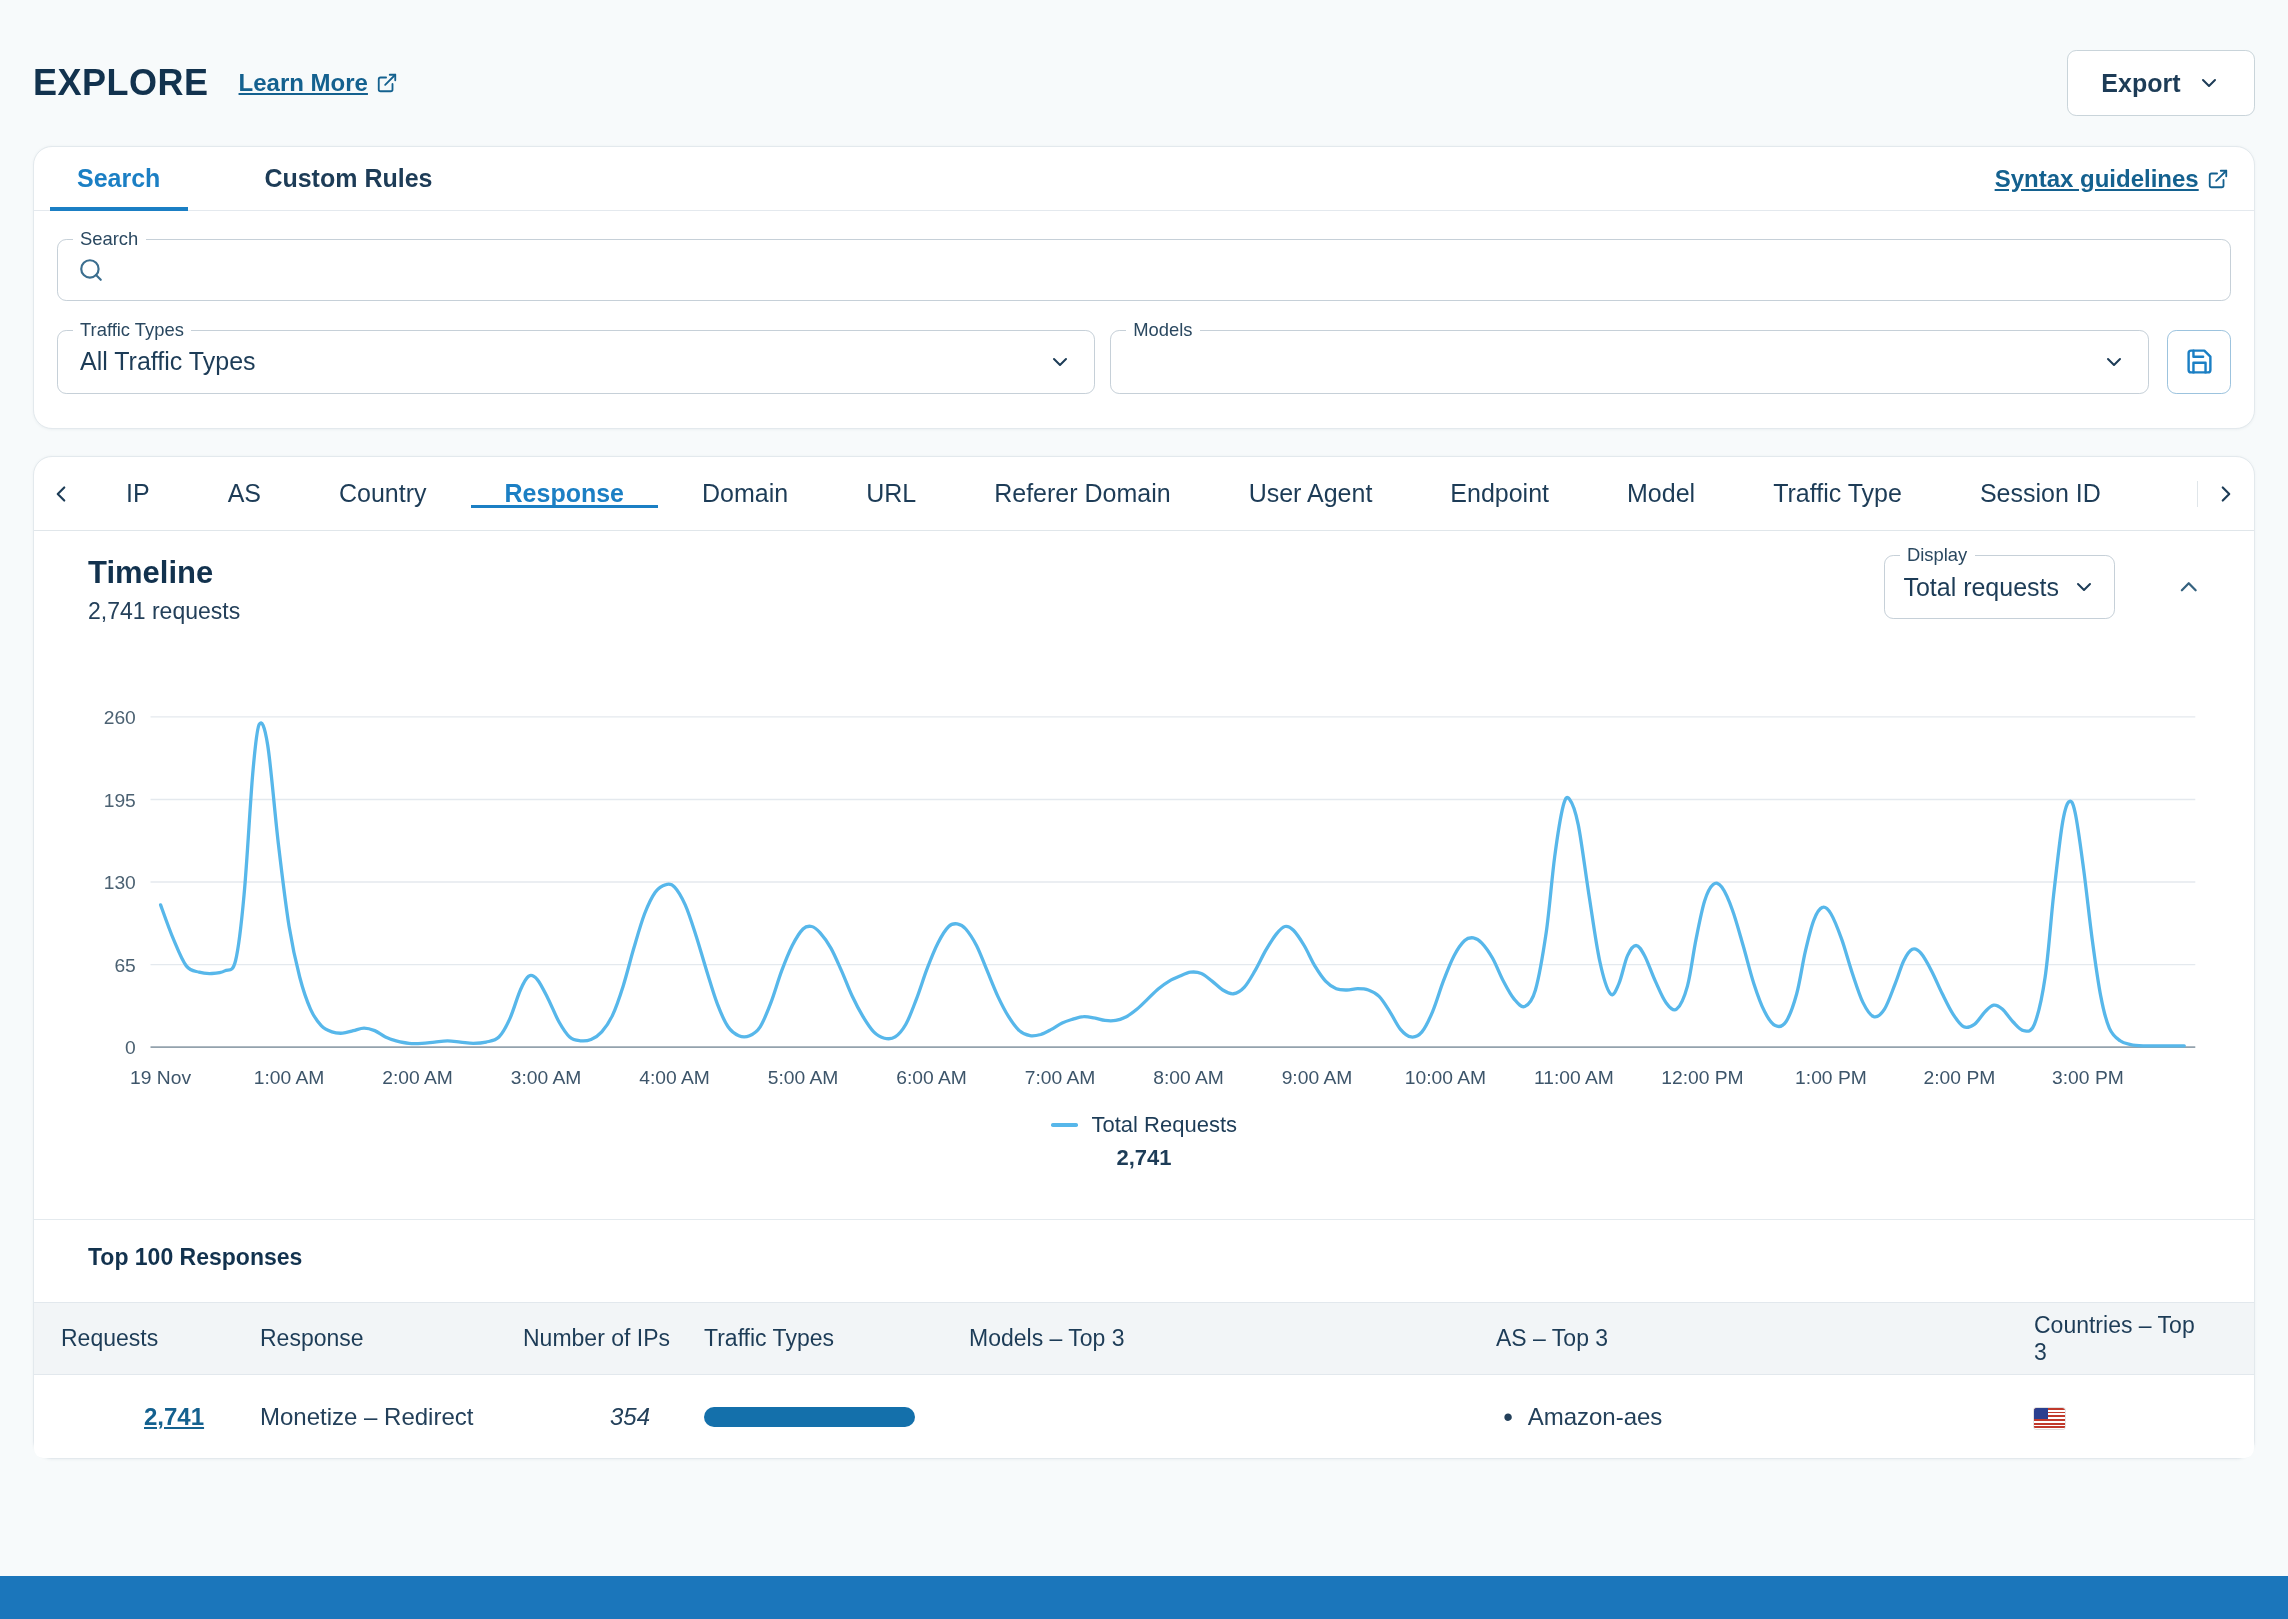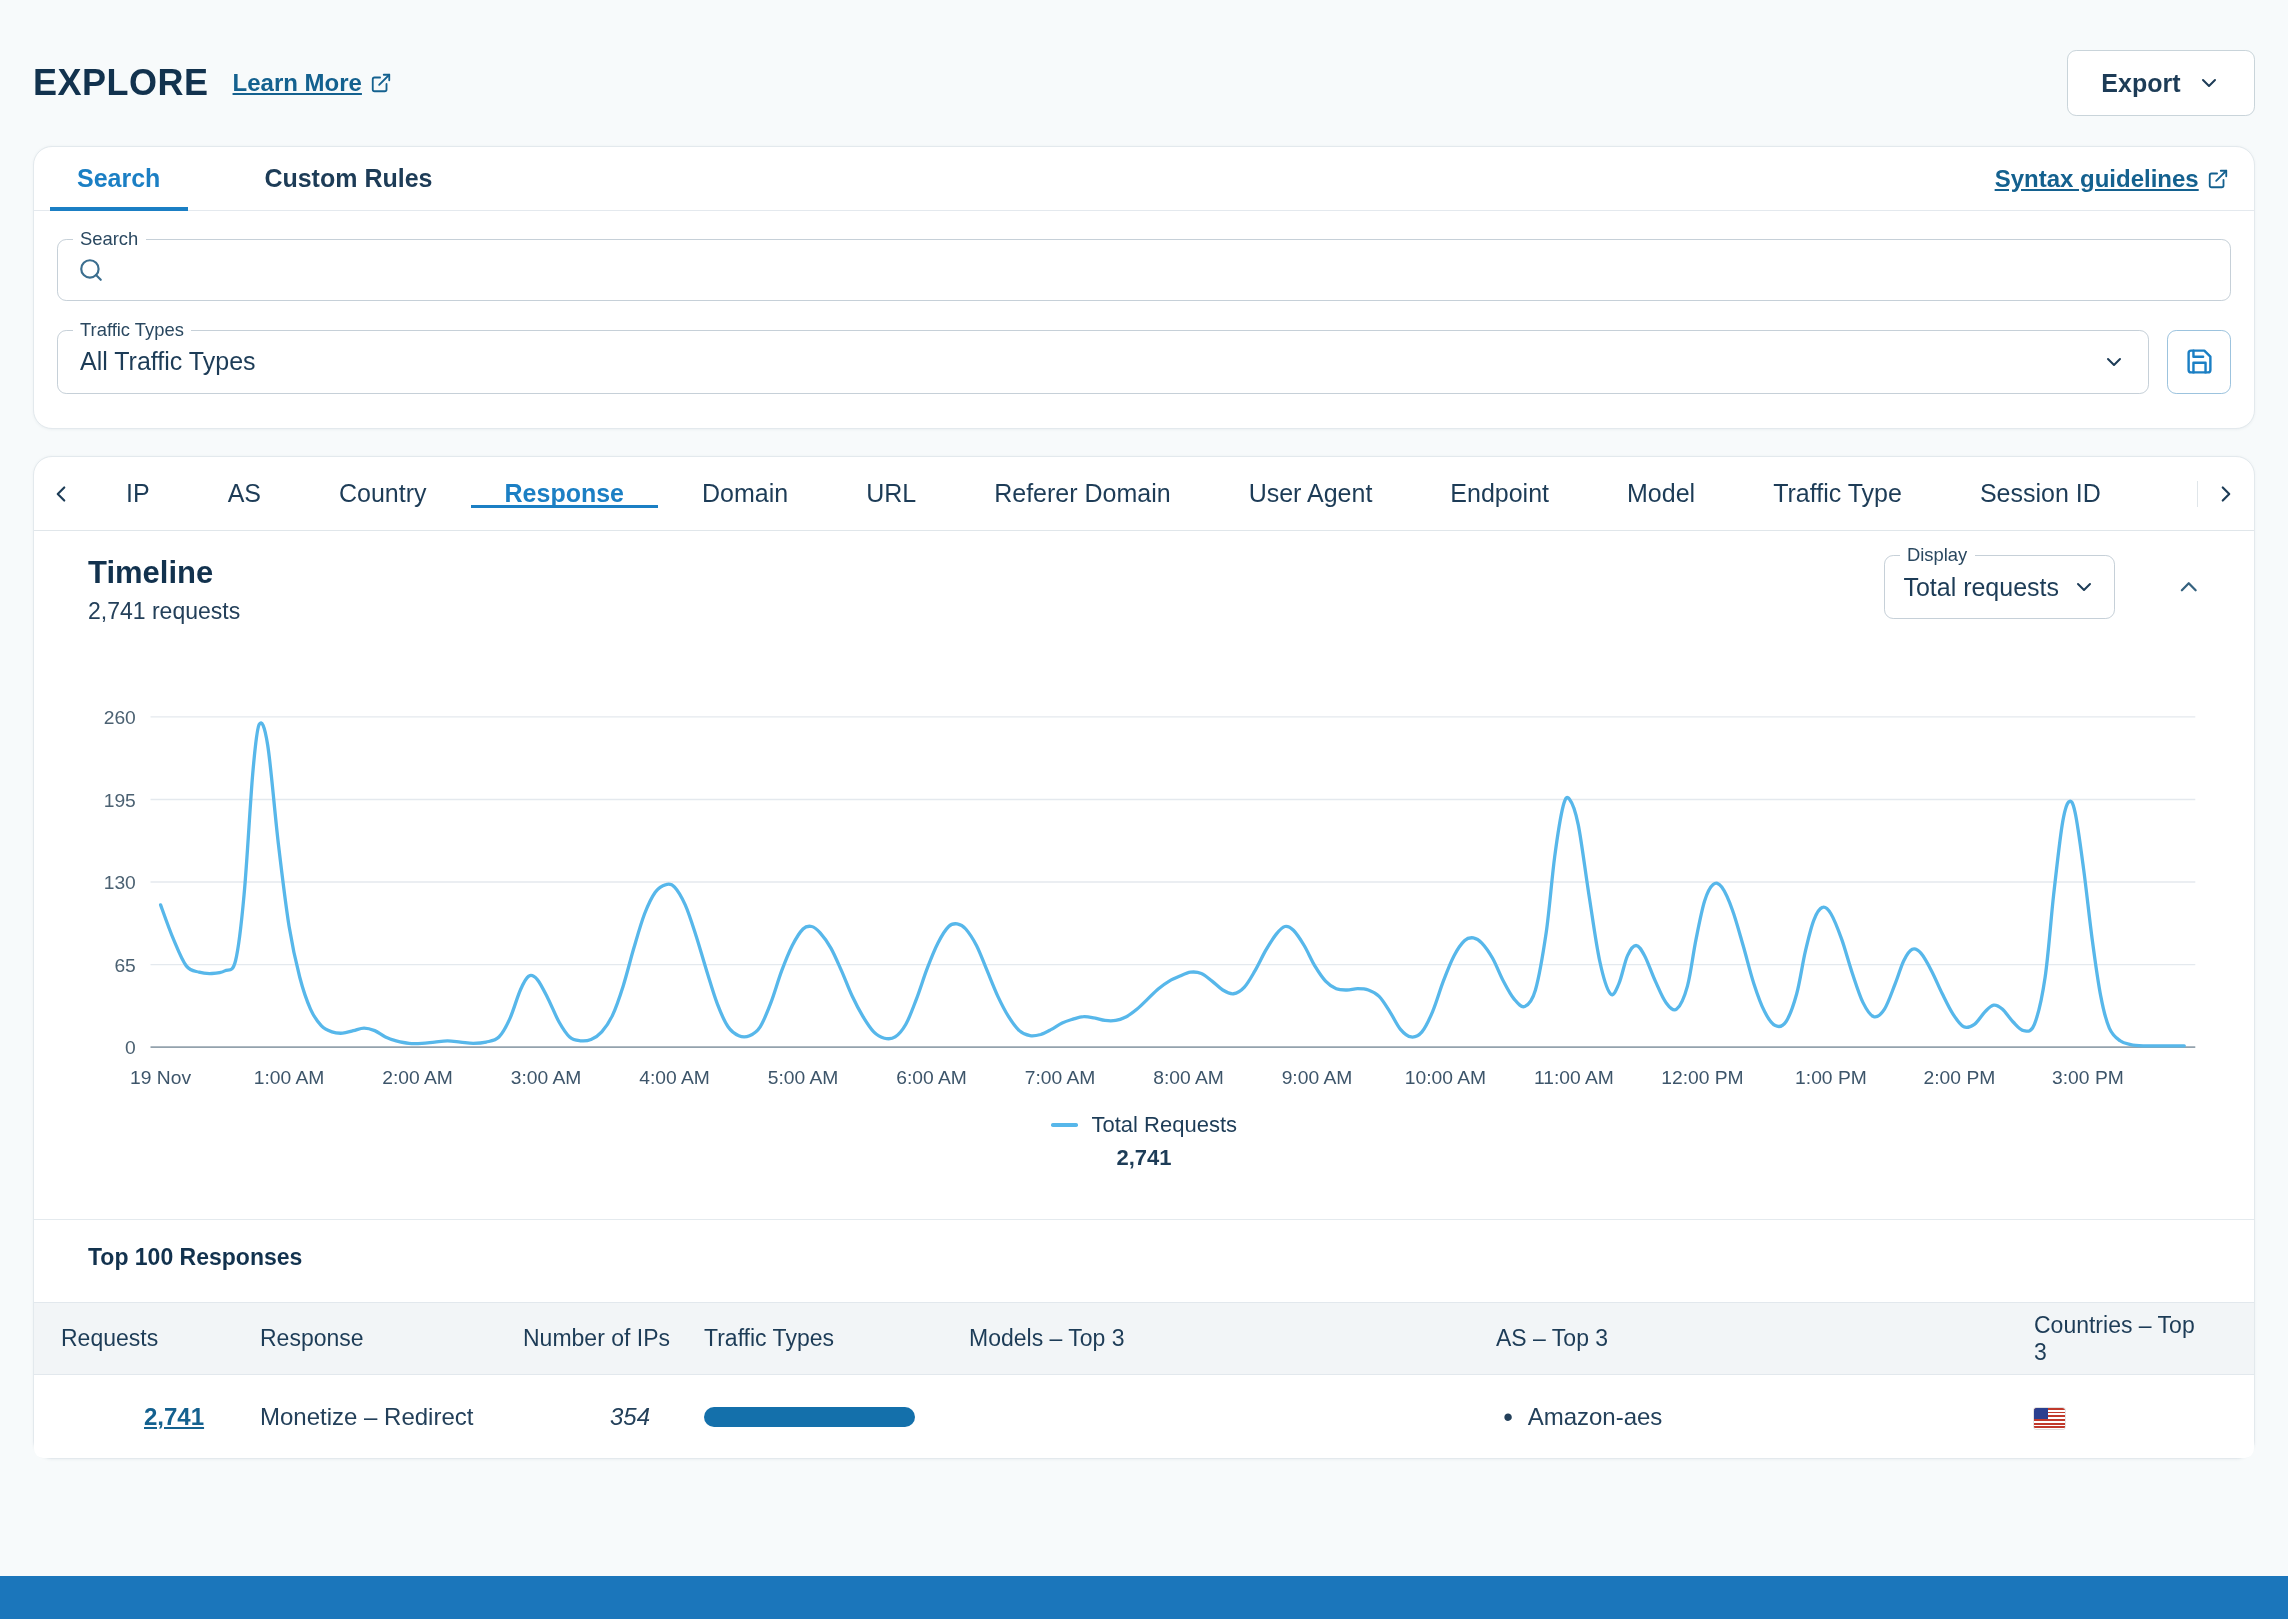--- a/index.html
+++ b/index.html
@@ -6,21 +6,21 @@
   html,body { width:2288px; }
   body {
     height:1620px; position:relative; overflow:hidden;
     background:#f7fafb; color:#1d3c57;
     font-family:"Liberation Sans", sans-serif;
   }
   .page { padding:0 33px; }
 
   
   .topbar { display:flex; align-items:center; justify-content:space-between; padding:50px 0 30px; }
-  .title-row { display:flex; align-items:center; gap:24px; }
+  .title-row { display:flex; align-items:center; gap:30px; }
   .title-row h1 { font-size:36px; font-weight:700; color:#12324e; letter-spacing:0.5px; }
   .link { display:inline-flex; align-items:center; gap:8.3px; color:#14618f; font-size:24px; font-weight:600;
           text-decoration:underline; cursor:pointer; }
   .link svg { width:22px; height:22px; }
   .export-btn { display:flex; align-items:center; gap:16.5px; height:66px; padding:0 33px;
     background:#fff; border:0.9px solid #c9d4da; border-radius:9.2px; cursor:pointer;
     font-family:inherit; font-size:25px; font-weight:600; color:#1d3c57; }
   .export-btn svg { width:24px; height:24px; }
 
   
@@ -159,20 +159,27 @@
         <svg class="icon" viewBox="0 0 24 24">
             <circle cx="11" cy="11" r="8"></circle>
             <line x1="21" y1="21" x2="16.65" y2="16.65"></line>
           </svg>
         <input value="" style="">
       </div>
       <div class="filters-row">
         <div class="field select">
           <span class="float-label">Traffic Types</span>
           <span class="select-value">All Traffic Types</span>
+          <svg class="icon chev-down" viewBox="0 0 24 24">
+              <polyline points="6 9 12 15 18 9"></polyline>
+            </svg>
+        </div>
+        <div class="field select">
+          <span class="float-label">Models</span>
+          <span class="select-value"></span>
           <svg class="icon chev-down" viewBox="0 0 24 24">
               <polyline points="6 9 12 15 18 9"></polyline>
             </svg>
         </div>
         <button class="save-btn">
           <svg class="icon" viewBox="0 0 24 24">
               <path d="M19 21H5a2 2 0 0 1-2-2V5a2 2 0 0 1 2-2h11l5 5v11a2 2 0 0 1-2 2z"></path>
               <polyline points="17 21 17 13 7 13 7 21"></polyline>
               <polyline points="7 3 7 8 15 8"></polyline>
             </svg>

